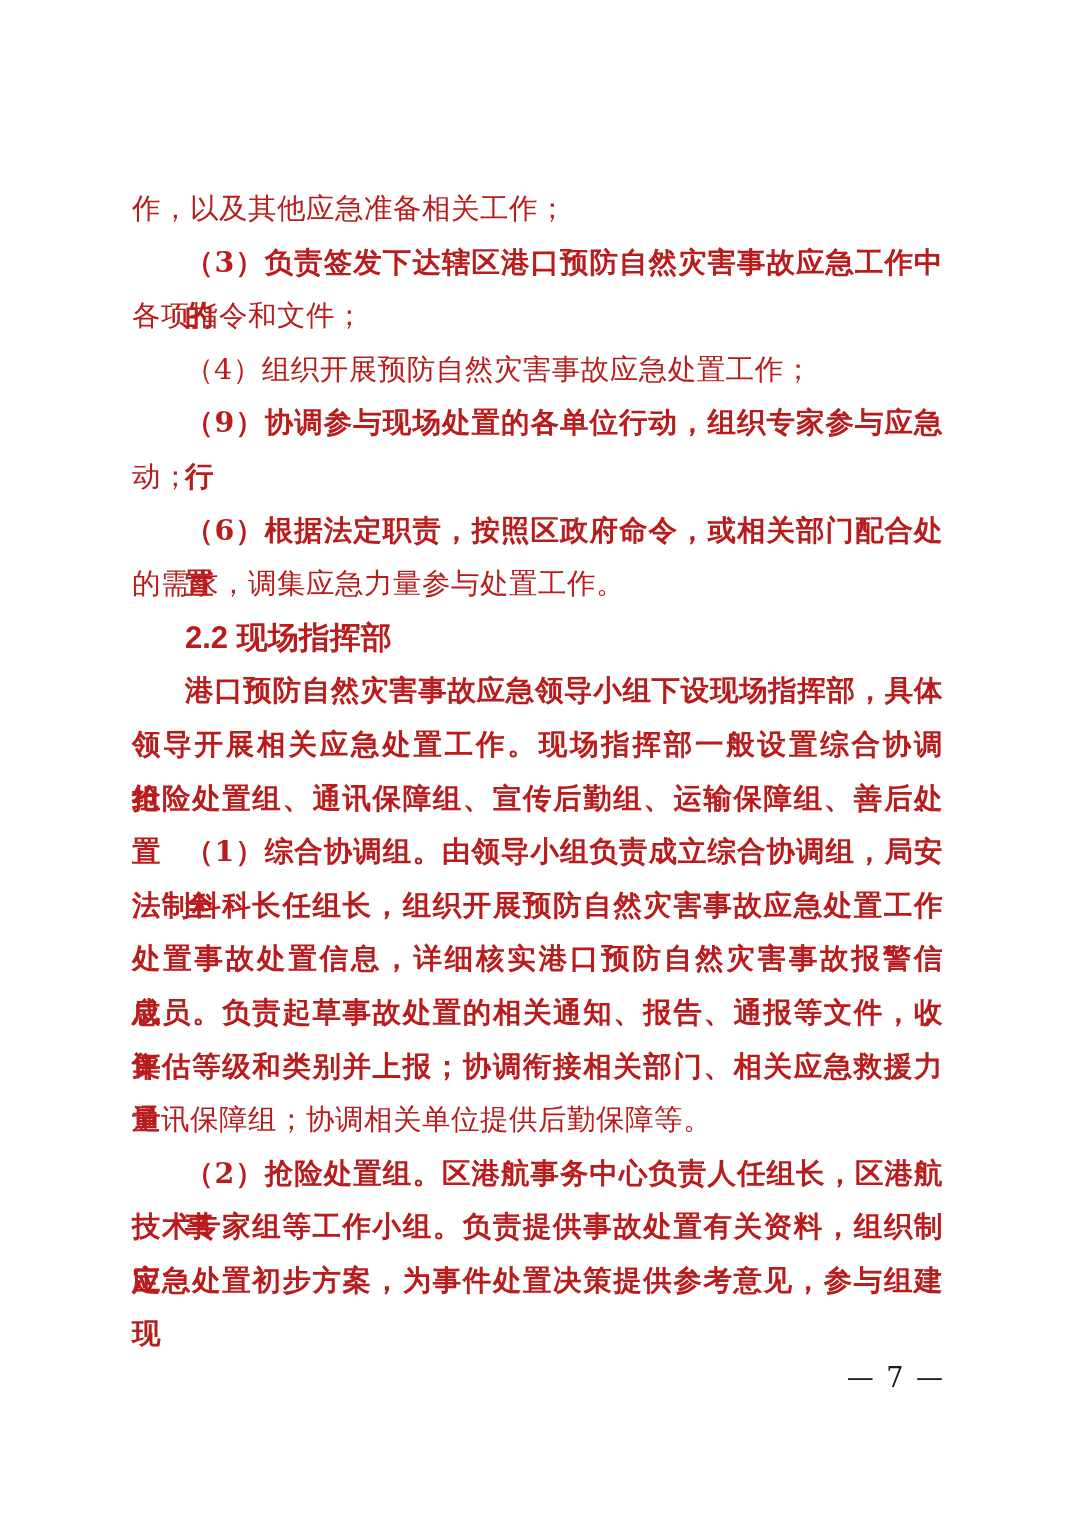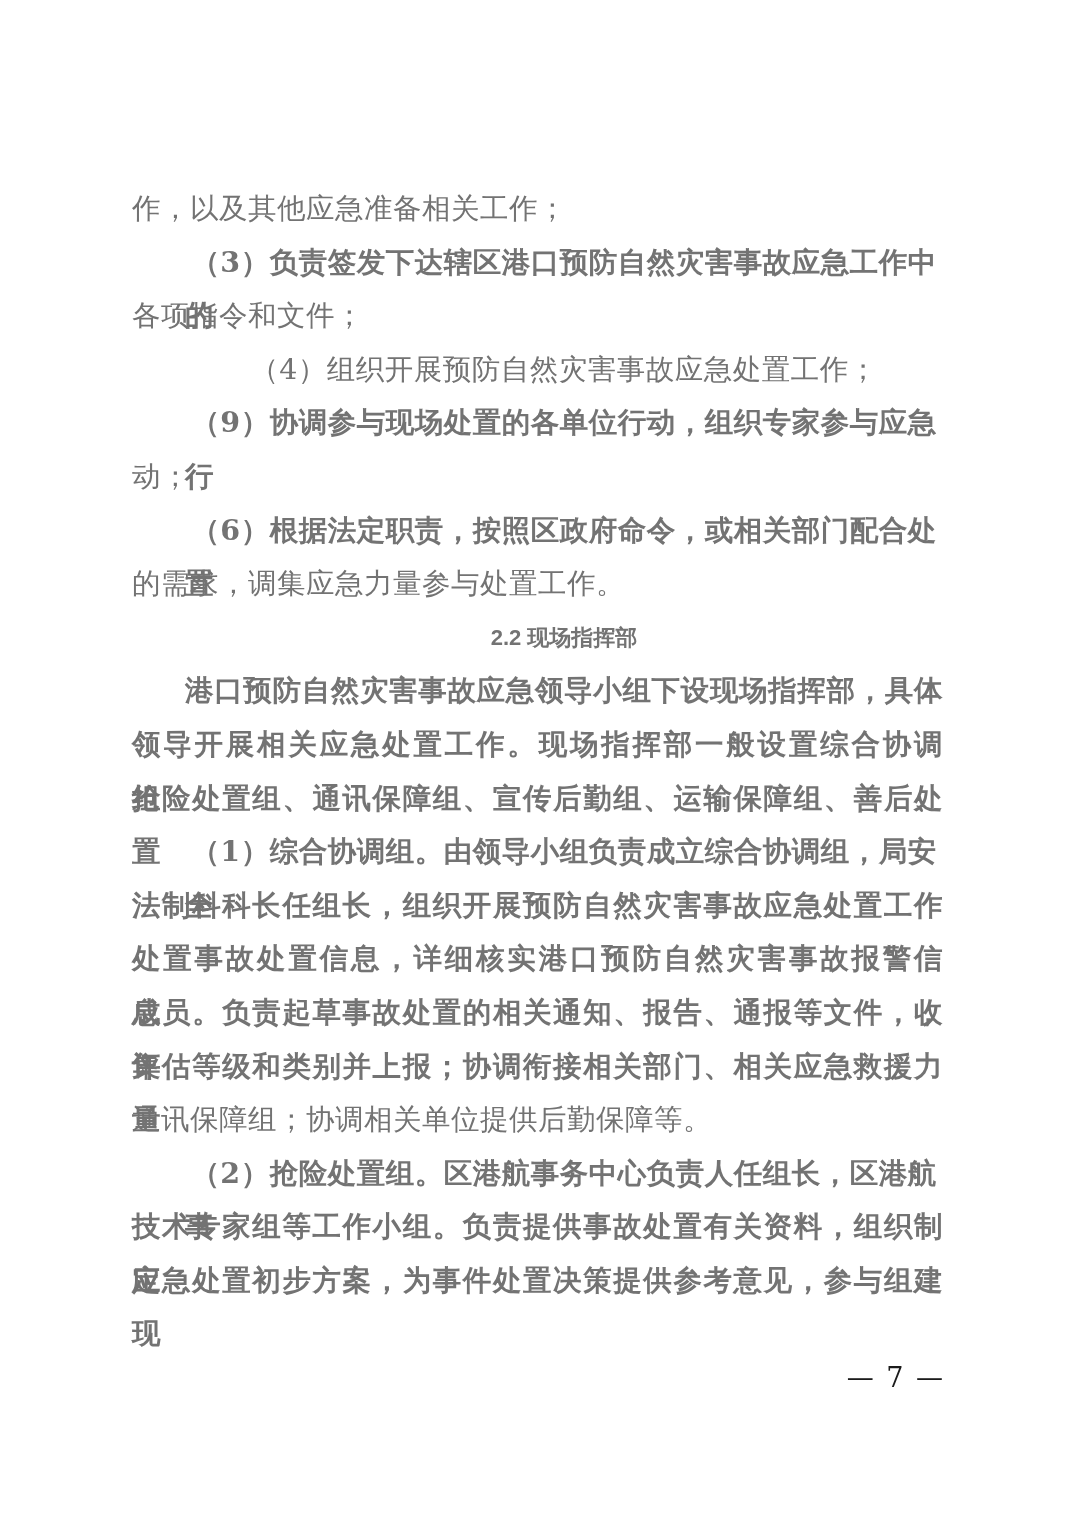--- a/index.html
+++ b/index.html
@@ -21,37 +21,36 @@
     left: 132px;
     top: 182px;
     width: 811px;
   }
   .line {
     height: 53.6px;
     line-height: 53.6px;
     font-size: 28.5px;
     letter-spacing: 0.5px;
     white-space: nowrap;
-    color: #737373;
+    color: #b91c1c;
   }
   .line.fill {
     white-space: normal;
     text-align: justify;
     text-align-last: justify;
     text-justify: inter-ideograph;
     font-weight: bold;
   }
   .line.indent {
     padding-left: 53px;
-    text-align: center;
   }
   .line.heading {
     font-family: "Liberation Sans", "DejaVu Sans", sans-serif;
     font-weight: bold;
-    font-size: 22px;
+    font-size: 31px;
     letter-spacing: 0px;
   }
   .footer {
     position: absolute;
     top: 1362px;
     right: 129px;
     font-size: 27px;
     letter-spacing: 2px;
     font-family: "DejaVu Serif", "Liberation Serif", serif;
     color: #1b1b1b;

